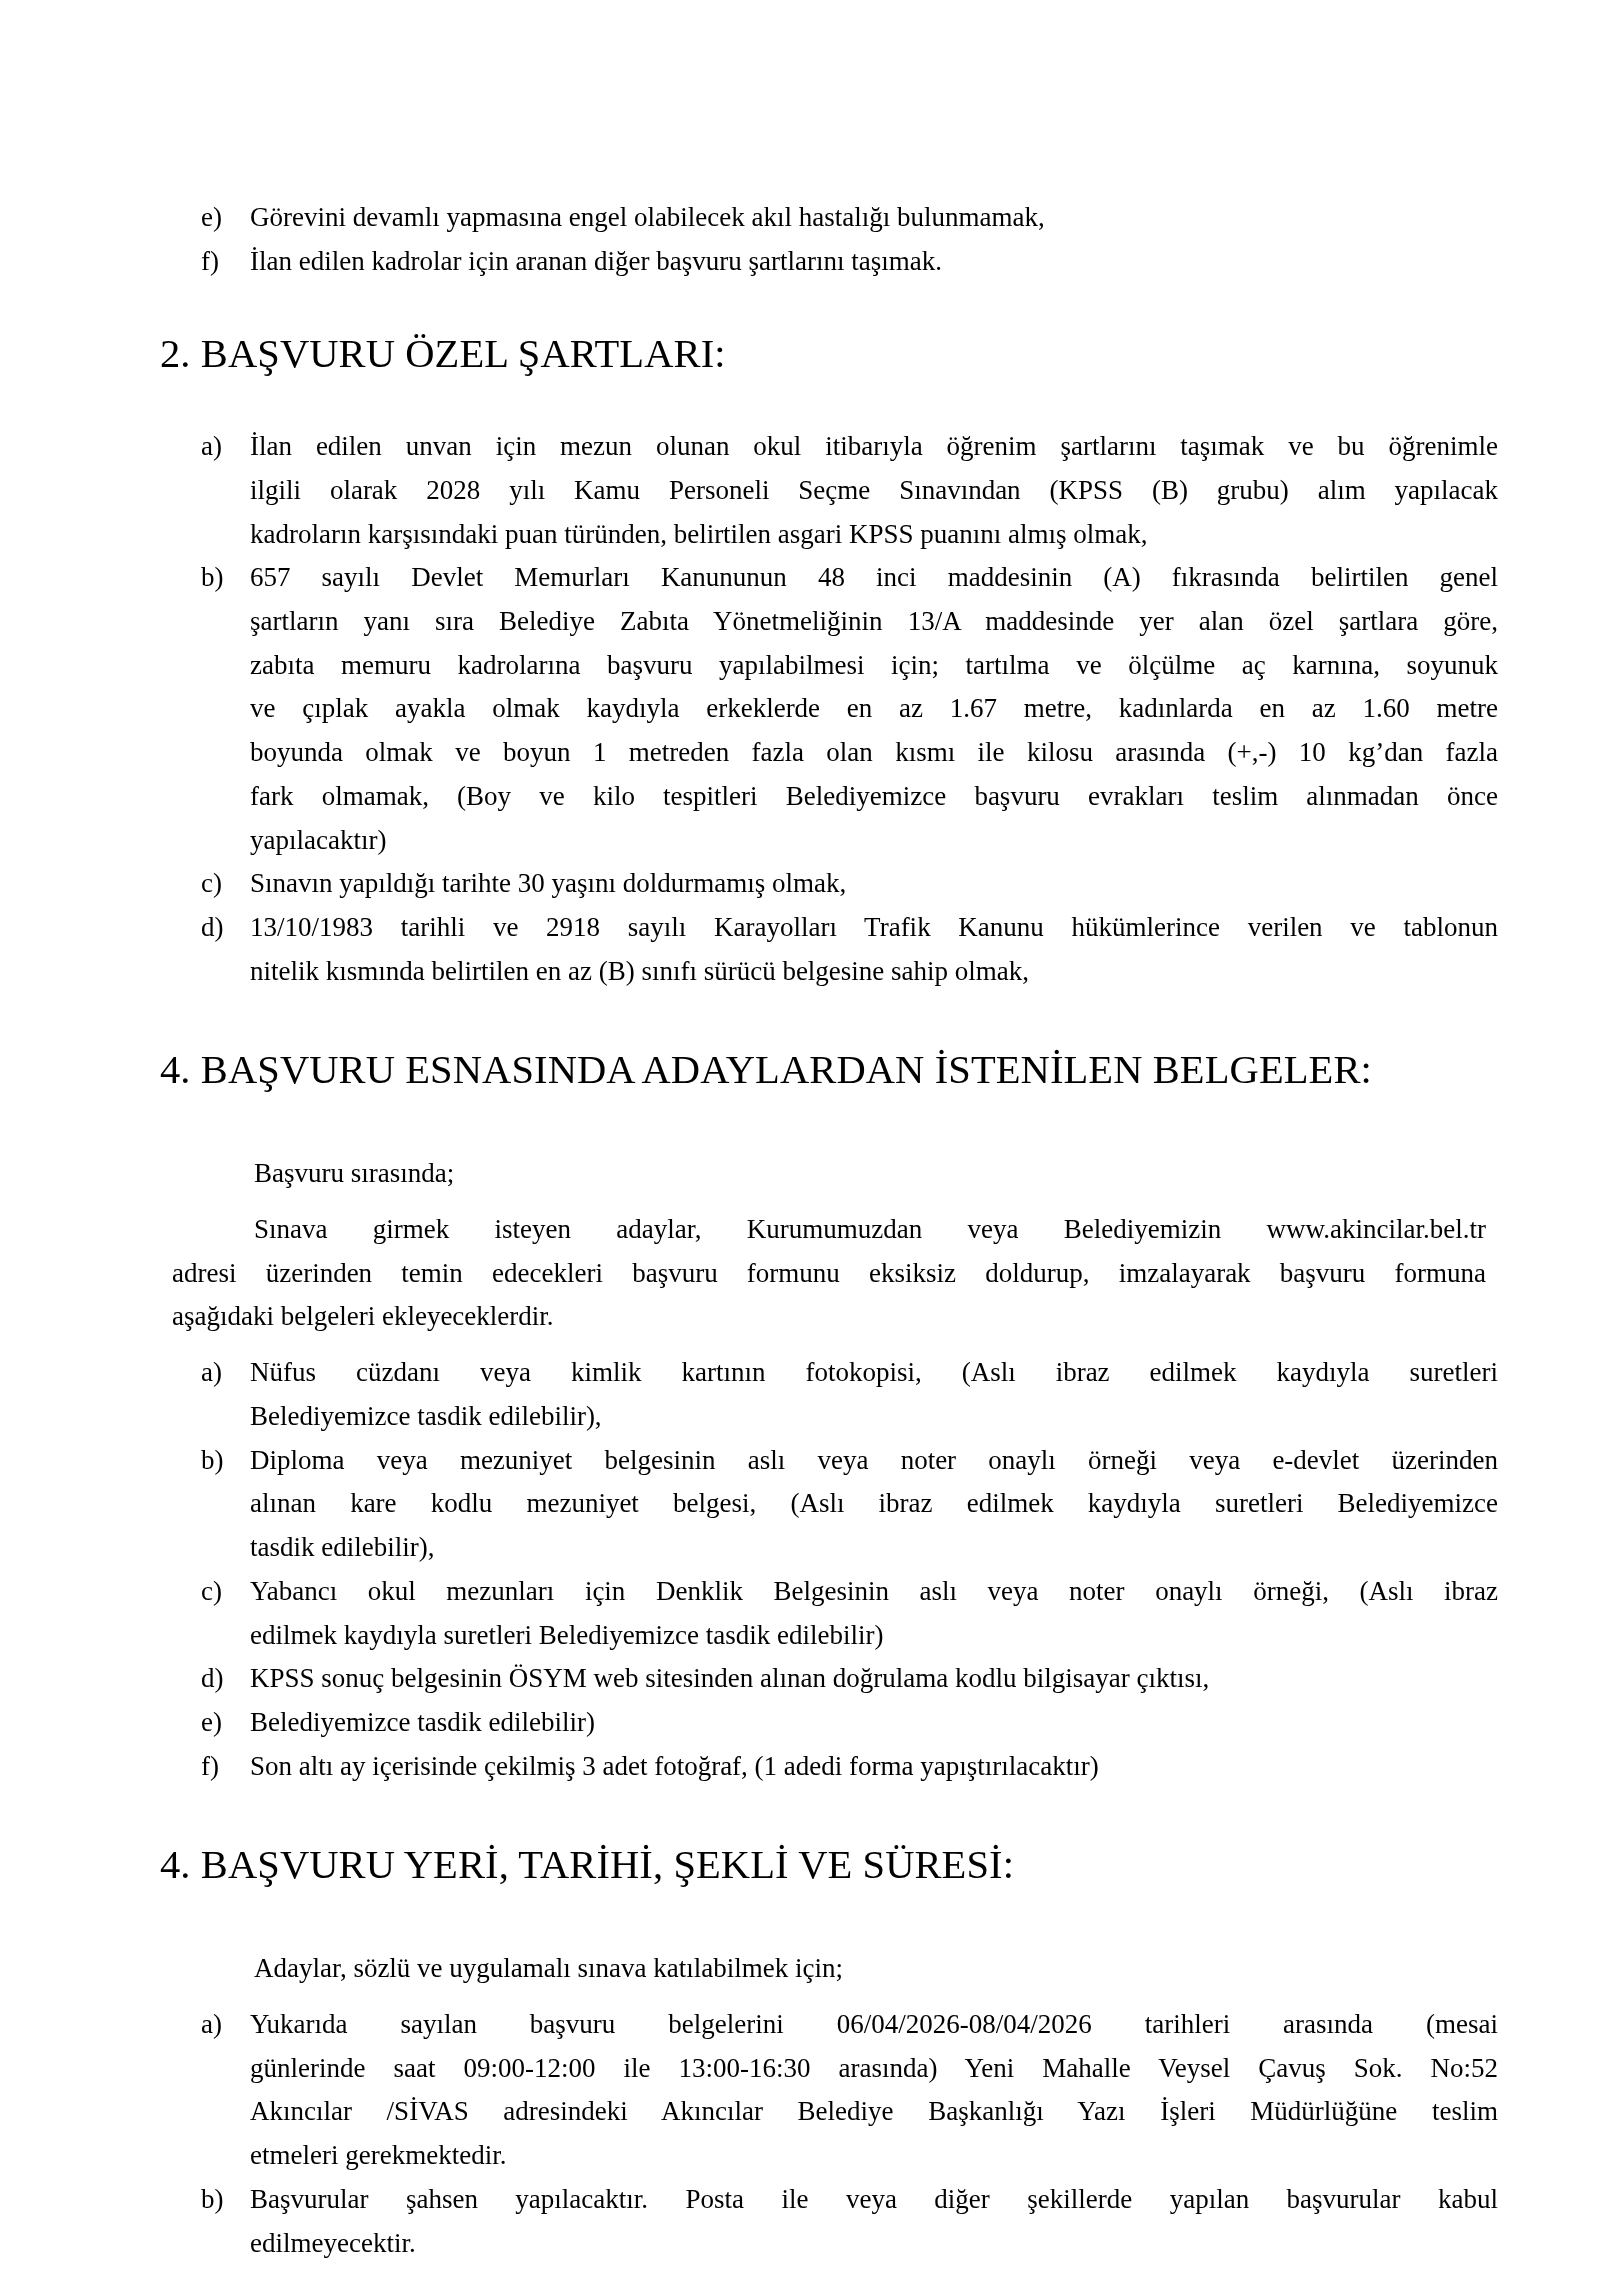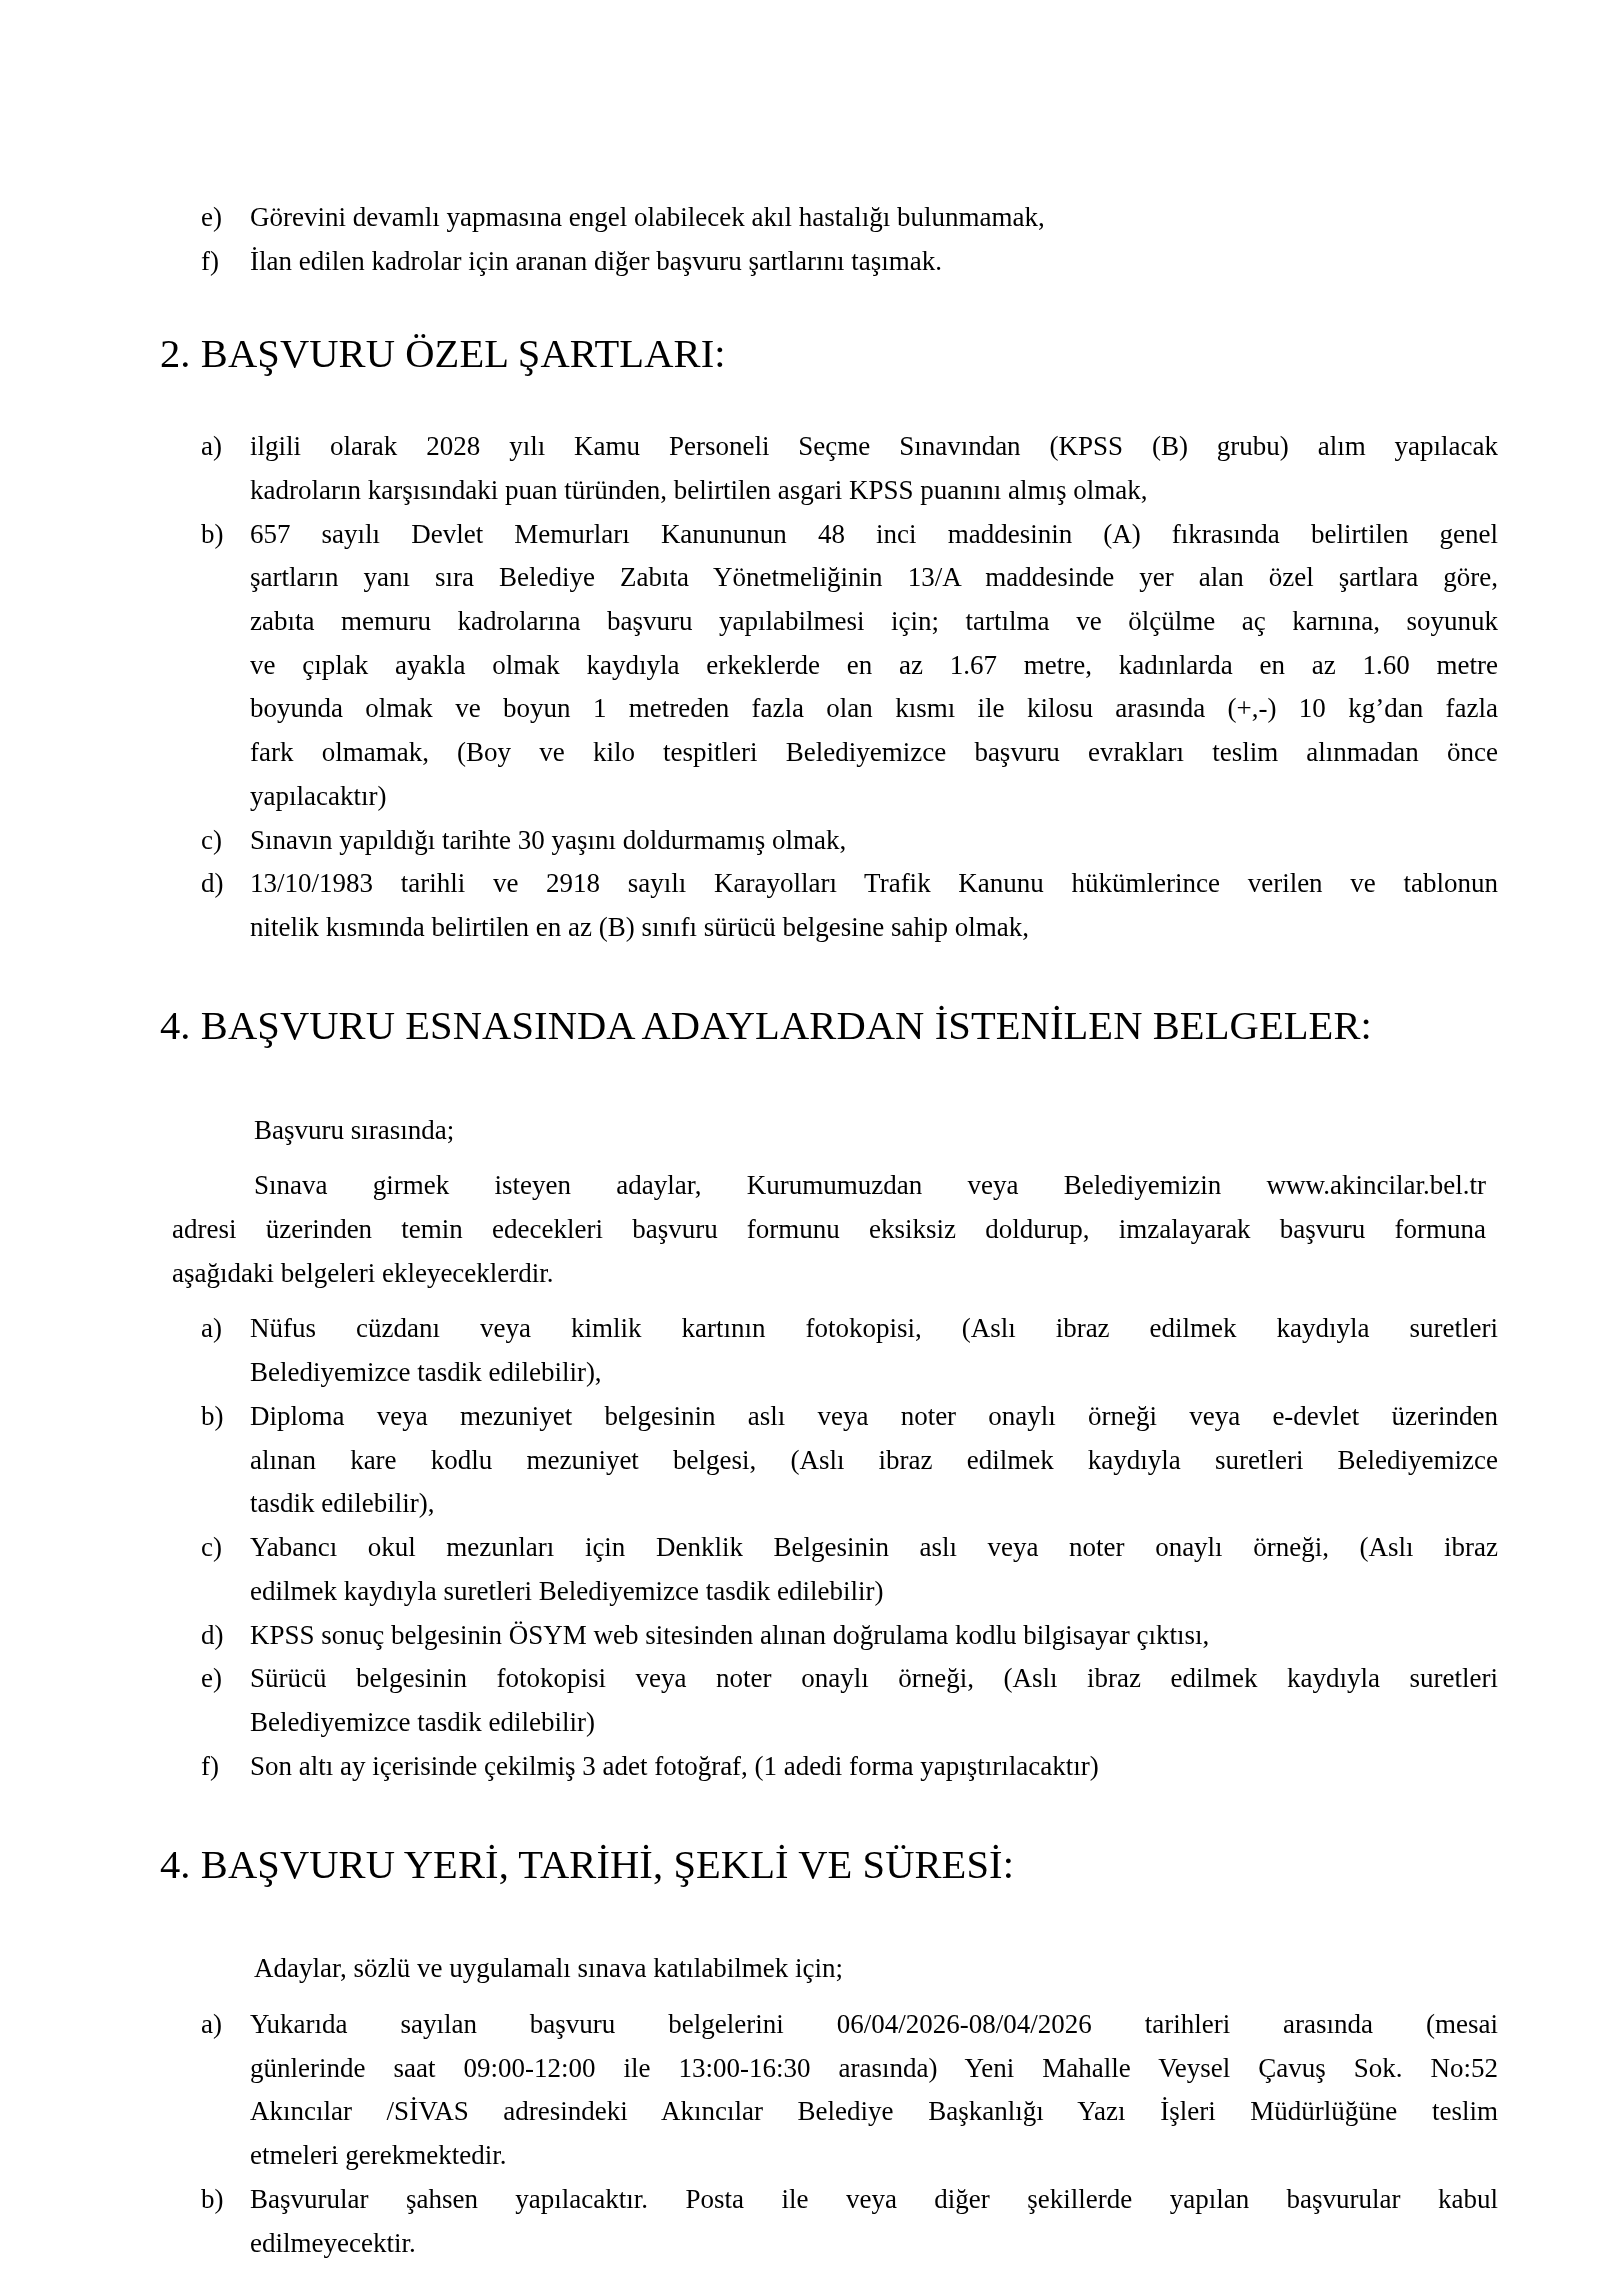--- a/index.html
+++ b/index.html
@@ -111,20 +111,21 @@
     <div class="sp-lg"></div>
 
     <h2 class="section-heading">2. BAŞVURU ÖZEL ŞARTLARI:</h2>
 
     <div class="sp-lg"></div>
 
     <ul class="alpha-list">
       <li class="alpha-item">
         <span class="marker">a)</span>
         <span class="body">
+          <span class="ln">İlan edilen unvan için mezun olunan okul itibarıyla öğrenim şartlarını taşımak ve bu öğrenimle</span>
           <span class="ln">ilgili olarak 2028 yılı Kamu Personeli Seçme Sınavından (KPSS (B) grubu) alım yapılacak</span>
           <span class="ln last">kadroların karşısındaki puan türünden, belirtilen asgari KPSS puanını almış olmak,</span>
         </span>
       </li>
       <li class="alpha-item">
         <span class="marker">b)</span>
         <span class="body">
           <span class="ln">657 sayılı Devlet Memurları Kanununun 48 inci maddesinin (A) fıkrasında belirtilen genel</span>
           <span class="ln">şartların yanı sıra Belediye Zabıta Yönetmeliğinin 13/A maddesinde yer alan özel şartlara göre,</span>
           <span class="ln">zabıta memuru kadrolarına başvuru yapılabilmesi için; tartılma ve ölçülme aç karnına, soyunuk</span>
@@ -190,21 +191,20 @@
       </li>
       <li class="alpha-item">
         <span class="marker">d)</span>
         <span class="body">
           <span class="ln last">KPSS sonuç belgesinin ÖSYM web sitesinden alınan doğrulama kodlu bilgisayar çıktısı,</span>
         </span>
       </li>
       <li class="alpha-item">
         <span class="marker">e)</span>
         <span class="body">
-          <span class="ln">Sürücü belgesinin fotokopisi veya noter onaylı örneği, (Aslı ibraz edilmek kaydıyla suretleri</span>
           <span class="ln last">Belediyemizce tasdik edilebilir)</span>
         </span>
       </li>
       <li class="alpha-item">
         <span class="marker">f)</span>
         <span class="body">
           <span class="ln last">Son altı ay içerisinde çekilmiş 3 adet fotoğraf, (1 adedi forma yapıştırılacaktır)</span>
         </span>
       </li>
     </ul>

